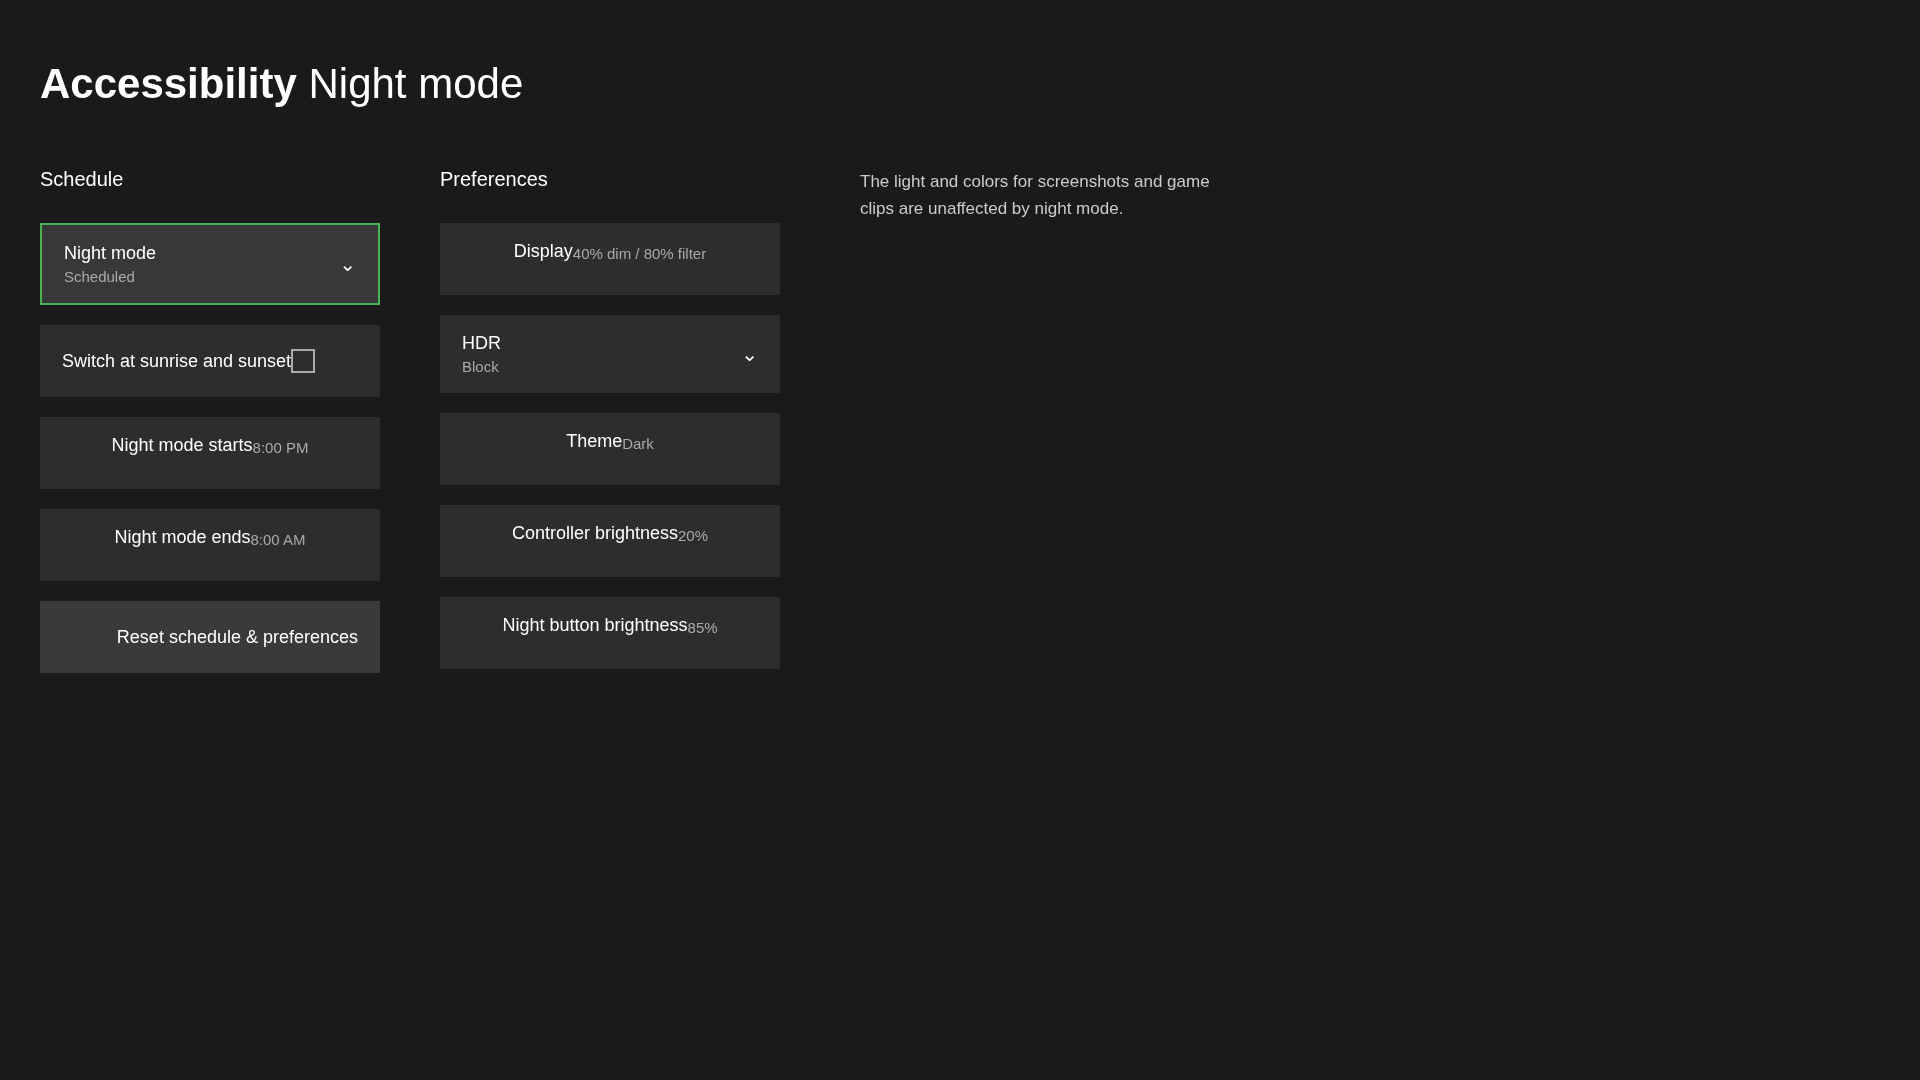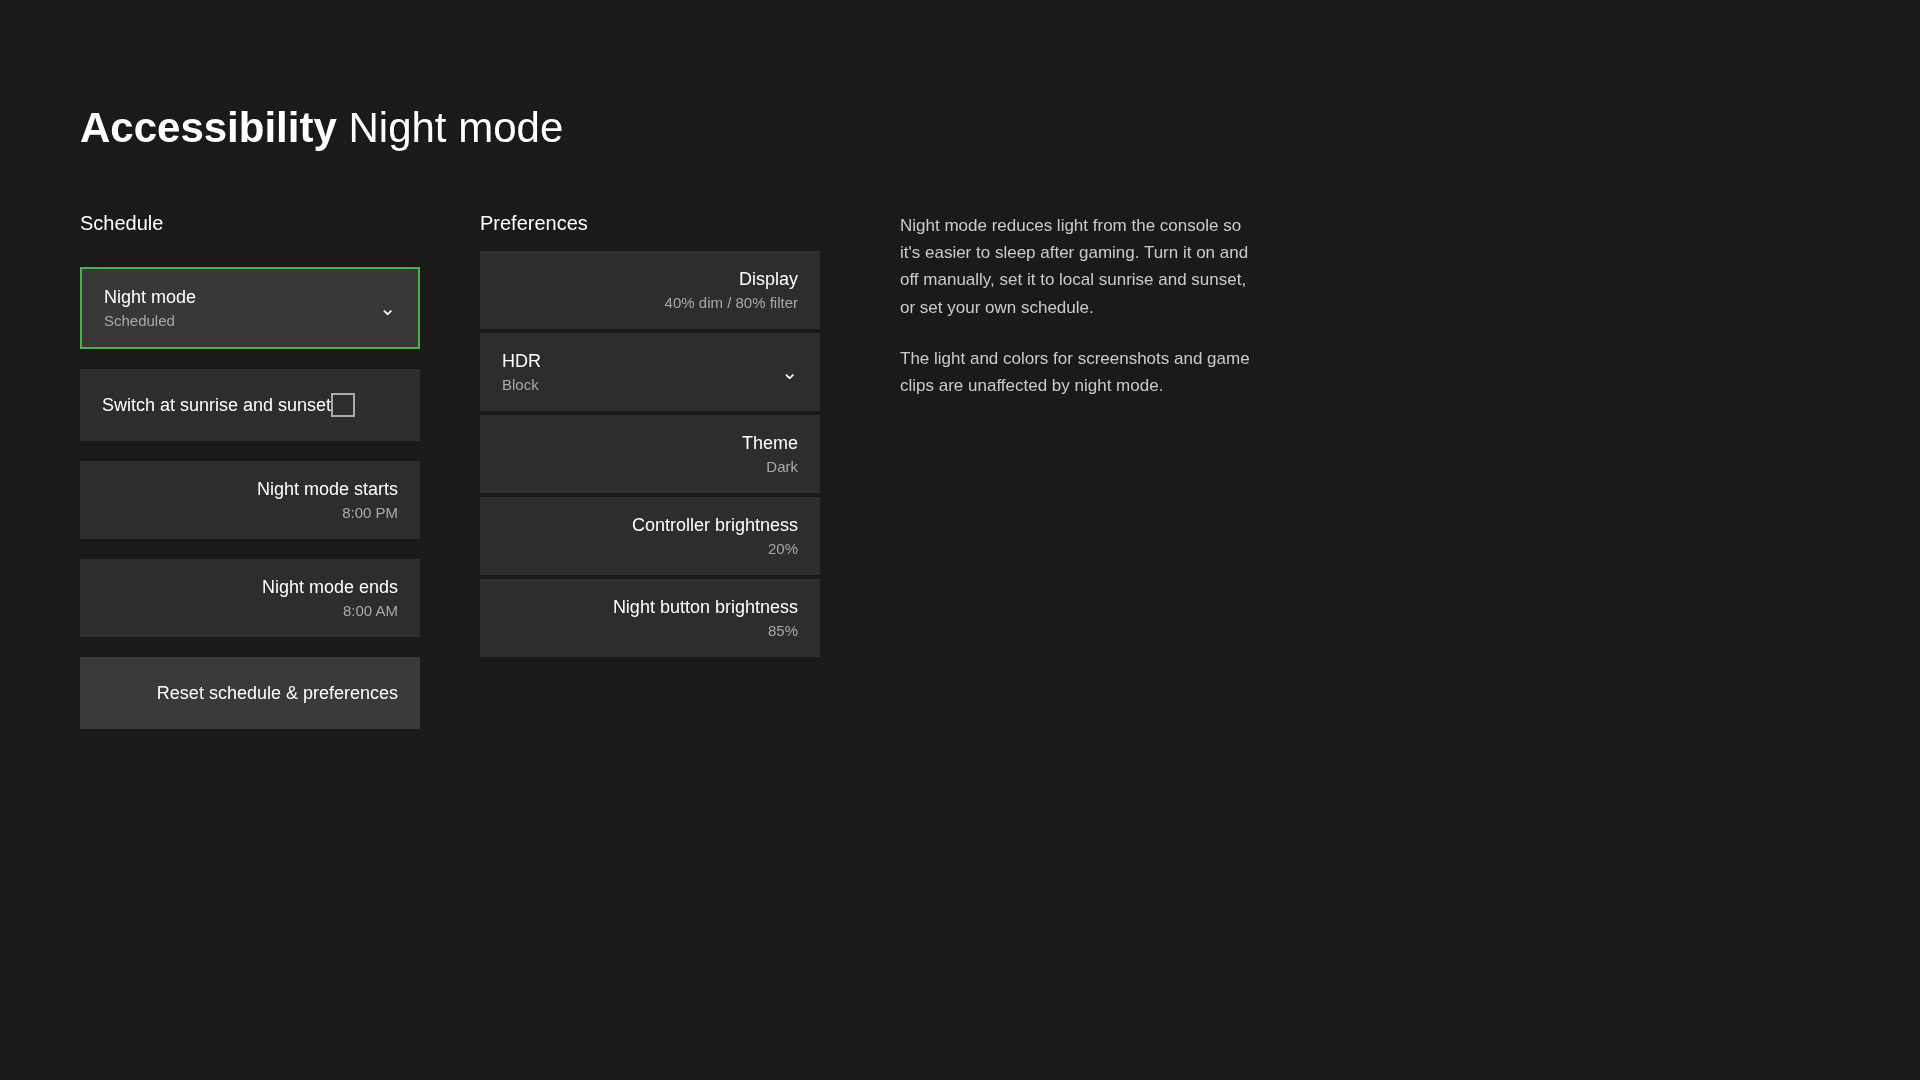--- a/index.html
+++ b/index.html
@@ -11,22 +11,21 @@
     body {
       width: 1920px;
       height: 1080px;
       background-color: #1a1a1a;
       color: #ffffff;
       font-family: 'Segoe UI', Arial, sans-serif;
       overflow: hidden;
     }
 
     .page-container {
-      padding: 60px 80px;
-      margin-top: 44px;
+      padding: 60px 40px;
     }
 
     .page-title {
       font-size: 42px;
       font-weight: 300;
       margin-bottom: 60px;
       color: #ffffff;
     }
 
     .page-title strong {
@@ -42,41 +41,40 @@
     .schedule-column {
       display: flex;
       flex-direction: column;
       gap: 16px;
       width: 340px;
     }
 
     .preferences-column {
       display: flex;
       flex-direction: column;
-      gap: 0;
+      gap: 16px;
       width: 340px;
     }
 
     .column-header {
       font-size: 20px;
       font-weight: 400;
       color: #ffffff;
       margin-bottom: 16px;
     }
 
     .list-item {
       background-color: #2d2d2d;
       padding: 18px 22px;
       margin-bottom: 4px;
       cursor: pointer;
       display: flex;
-      flex-direction: column;
+      flex-direction: row;
       justify-content: center;
       min-height: 72px;
-      align-items: flex-end;
     }
 
     .list-item.selected {
       border: 2px solid #4caf50;
       background-color: #383838;
     }
 
     .list-item-label {
       font-size: 18px;
       font-weight: 400;
@@ -214,18 +212,17 @@
         <span class="list-item-value">20%</span>
       </div>
 
       <div class="list-item">
         <span class="list-item-label">Night button brightness</span>
         <span class="list-item-value">85%</span>
       </div>
     </div>
 
     <div class="info-column">
-      <p class="info-text">Night mode reduces light from the console so it's easier to sleep after gaming. Turn it on and off manually, set it to local sunrise and sunset, or set your own schedule.</p>
       <p class="info-text">The light and colors for screenshots and game clips are unaffected by night mode.</p>
     </div>
 
   </div>
 </div>
 
 </body></html>

